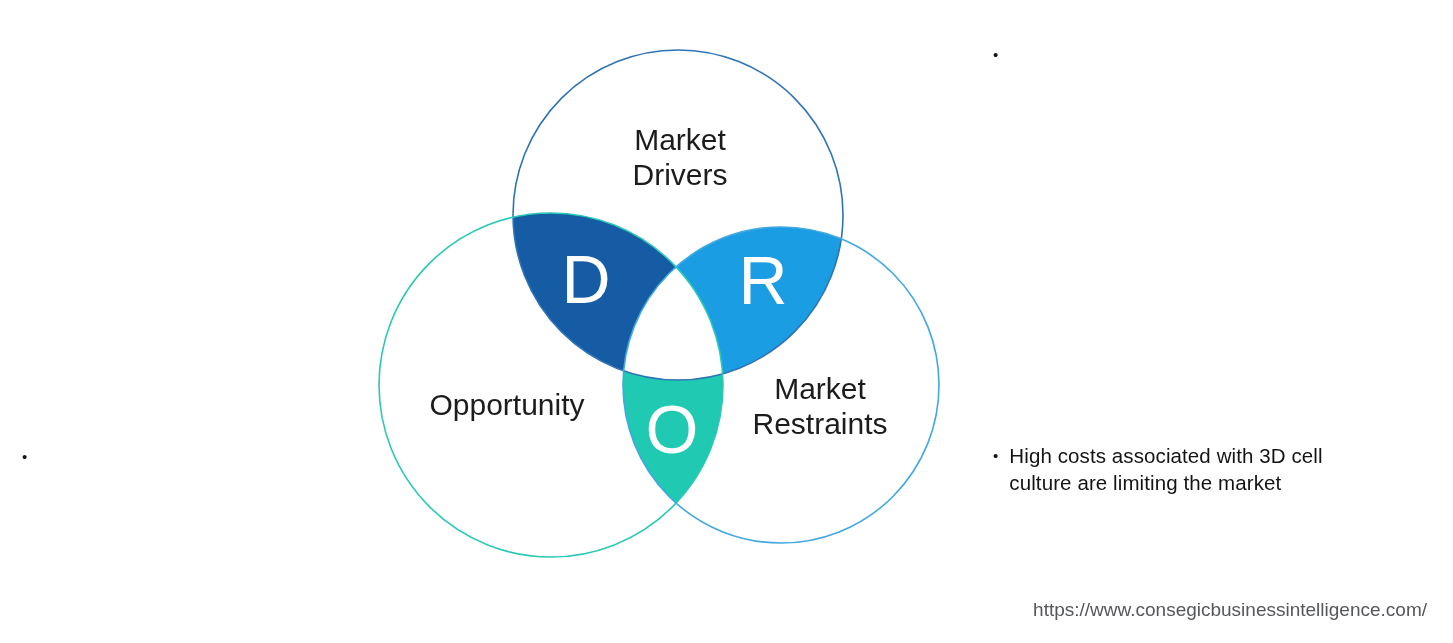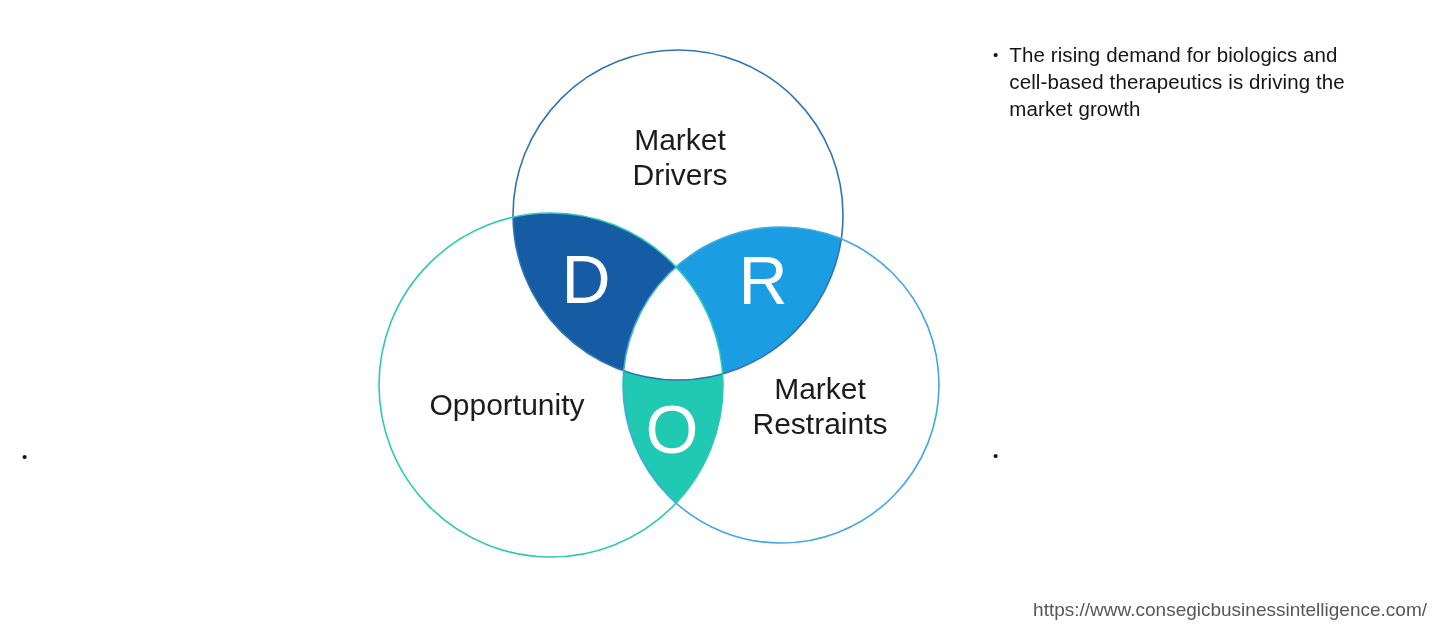--- a/index.html
+++ b/index.html
@@ -98,27 +98,26 @@
     <text class="circle-label" x="820" y="399">Market</text>
     <text class="circle-label" x="820" y="434">Restraints</text>
 
     <text class="lens-letter" x="586" y="303">D</text>
     <text class="lens-letter" x="763" y="304">R</text>
     <text class="lens-letter" x="672" y="453">O</text>
   </svg>
 
   <div class="bullet bullet-drivers">
     <span class="dot">•</span>
-    <span class="bullet-text">The rising demand for biologics and
-cell-based therapeutics is driving the
-market growth</span>
   </div>
 
   <div class="bullet bullet-restraints">
     <span class="dot">•</span>
+    <span class="bullet-text">High costs associated with 3D cell
+culture are limiting the market</span>
   </div>
 
   <div class="bullet bullet-opportunity">
     <span class="dot">•</span>
   </div>
 
   <div class="source-url">https://www.consegicbusinessintelligence.com/</div>
 
 </div>
 

